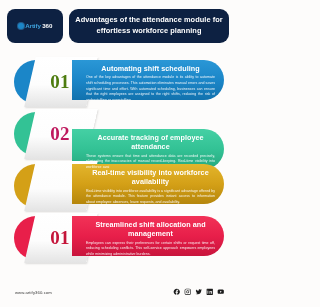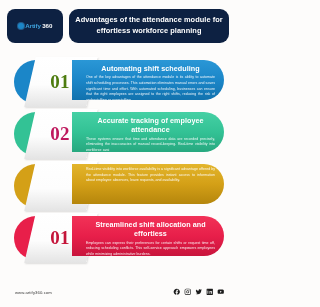--- a/index.html
+++ b/index.html
@@ -91,21 +91,21 @@
   
   .c-blue{background:#1b86c8;}
   .c-green{background:#33c295;}
   .c-gold{background:#d4a017;}
   .c-red{background:#e81f4a;}
   .t-blue{color:#4d7c0f;}
   .t-green{color:#be185d;}
   .t-gold{color:#b8860b;}
   .t-red{color:#c4153a;}
   .g-blue{background:linear-gradient(180deg,#2a97d6 0%,#1b86c8 50%,#1272ae 100%);}
-  .g-green{background:linear-gradient(180deg,#45d0a4 0%,#33c295 50%,#27a87f 100%);}
+  .g-green{background:linear-gradient(180deg,#45d0a4 0%,#33c295 50%,#27a87f 100%);margin-top:17px;}
   .g-gold{background:linear-gradient(180deg,#e3b52c 0%,#d4a017 50%,#b5860c 100%);}
   .g-red{background:linear-gradient(180deg,#f23257 0%,#e81f4a 50%,#c8153c 100%);}
 
   
   .footer{position:absolute;left:0;top:283px;width:236px;height:24px;}
   .footer-url{
     position:absolute;left:15px;top:7px;
     font-size:4.2px;color:#3a3a3a;letter-spacing:.1px;
   }
   .socials{
@@ -158,32 +158,33 @@
         <div class="panel-body">These systems ensure that time and attendance data are recorded precisely, eliminating the inaccuracies of manual record-keeping. Real-time visibility into workforce avai</div>
       </div>
     </div>
   </div>
 
   <div class="band band-3">
     <div class="cap c-gold"></div>
     <div class="ribbon"></div>
     <div class="panel g-gold">
       <div class="panel-inner">
+        <div class="panel-head">Real-time visibility into workforce availability</div>
         <div class="panel-body">Real-time visibility into workforce availability is a significant advantage offered by the attendance module. This feature provides instant access to information about employee absences, leave requests, and availability.</div>
       </div>
     </div>
   </div>
 
   <div class="band band-4">
     <div class="cap c-red"></div>
     <div class="ribbon"></div>
     <div class="numeral t-red">01</div>
     <div class="panel g-red">
       <div class="panel-inner">
-        <div class="panel-head">Streamlined shift allocation and effortless</div>
+        <div class="panel-head">Streamlined shift allocation and management</div>
         <div class="panel-body">Employees can express their preferences for certain shifts or request time off, reducing scheduling conflicts. This self-service approach empowers employees while minimizing administrative burdens.</div>
       </div>
     </div>
   </div>
 
   <div class="footer">
     <div class="footer-url">www.artify360.com</div>
     <div class="socials">
       <span class="soc">
         <svg viewBox="0 0 24 24">

